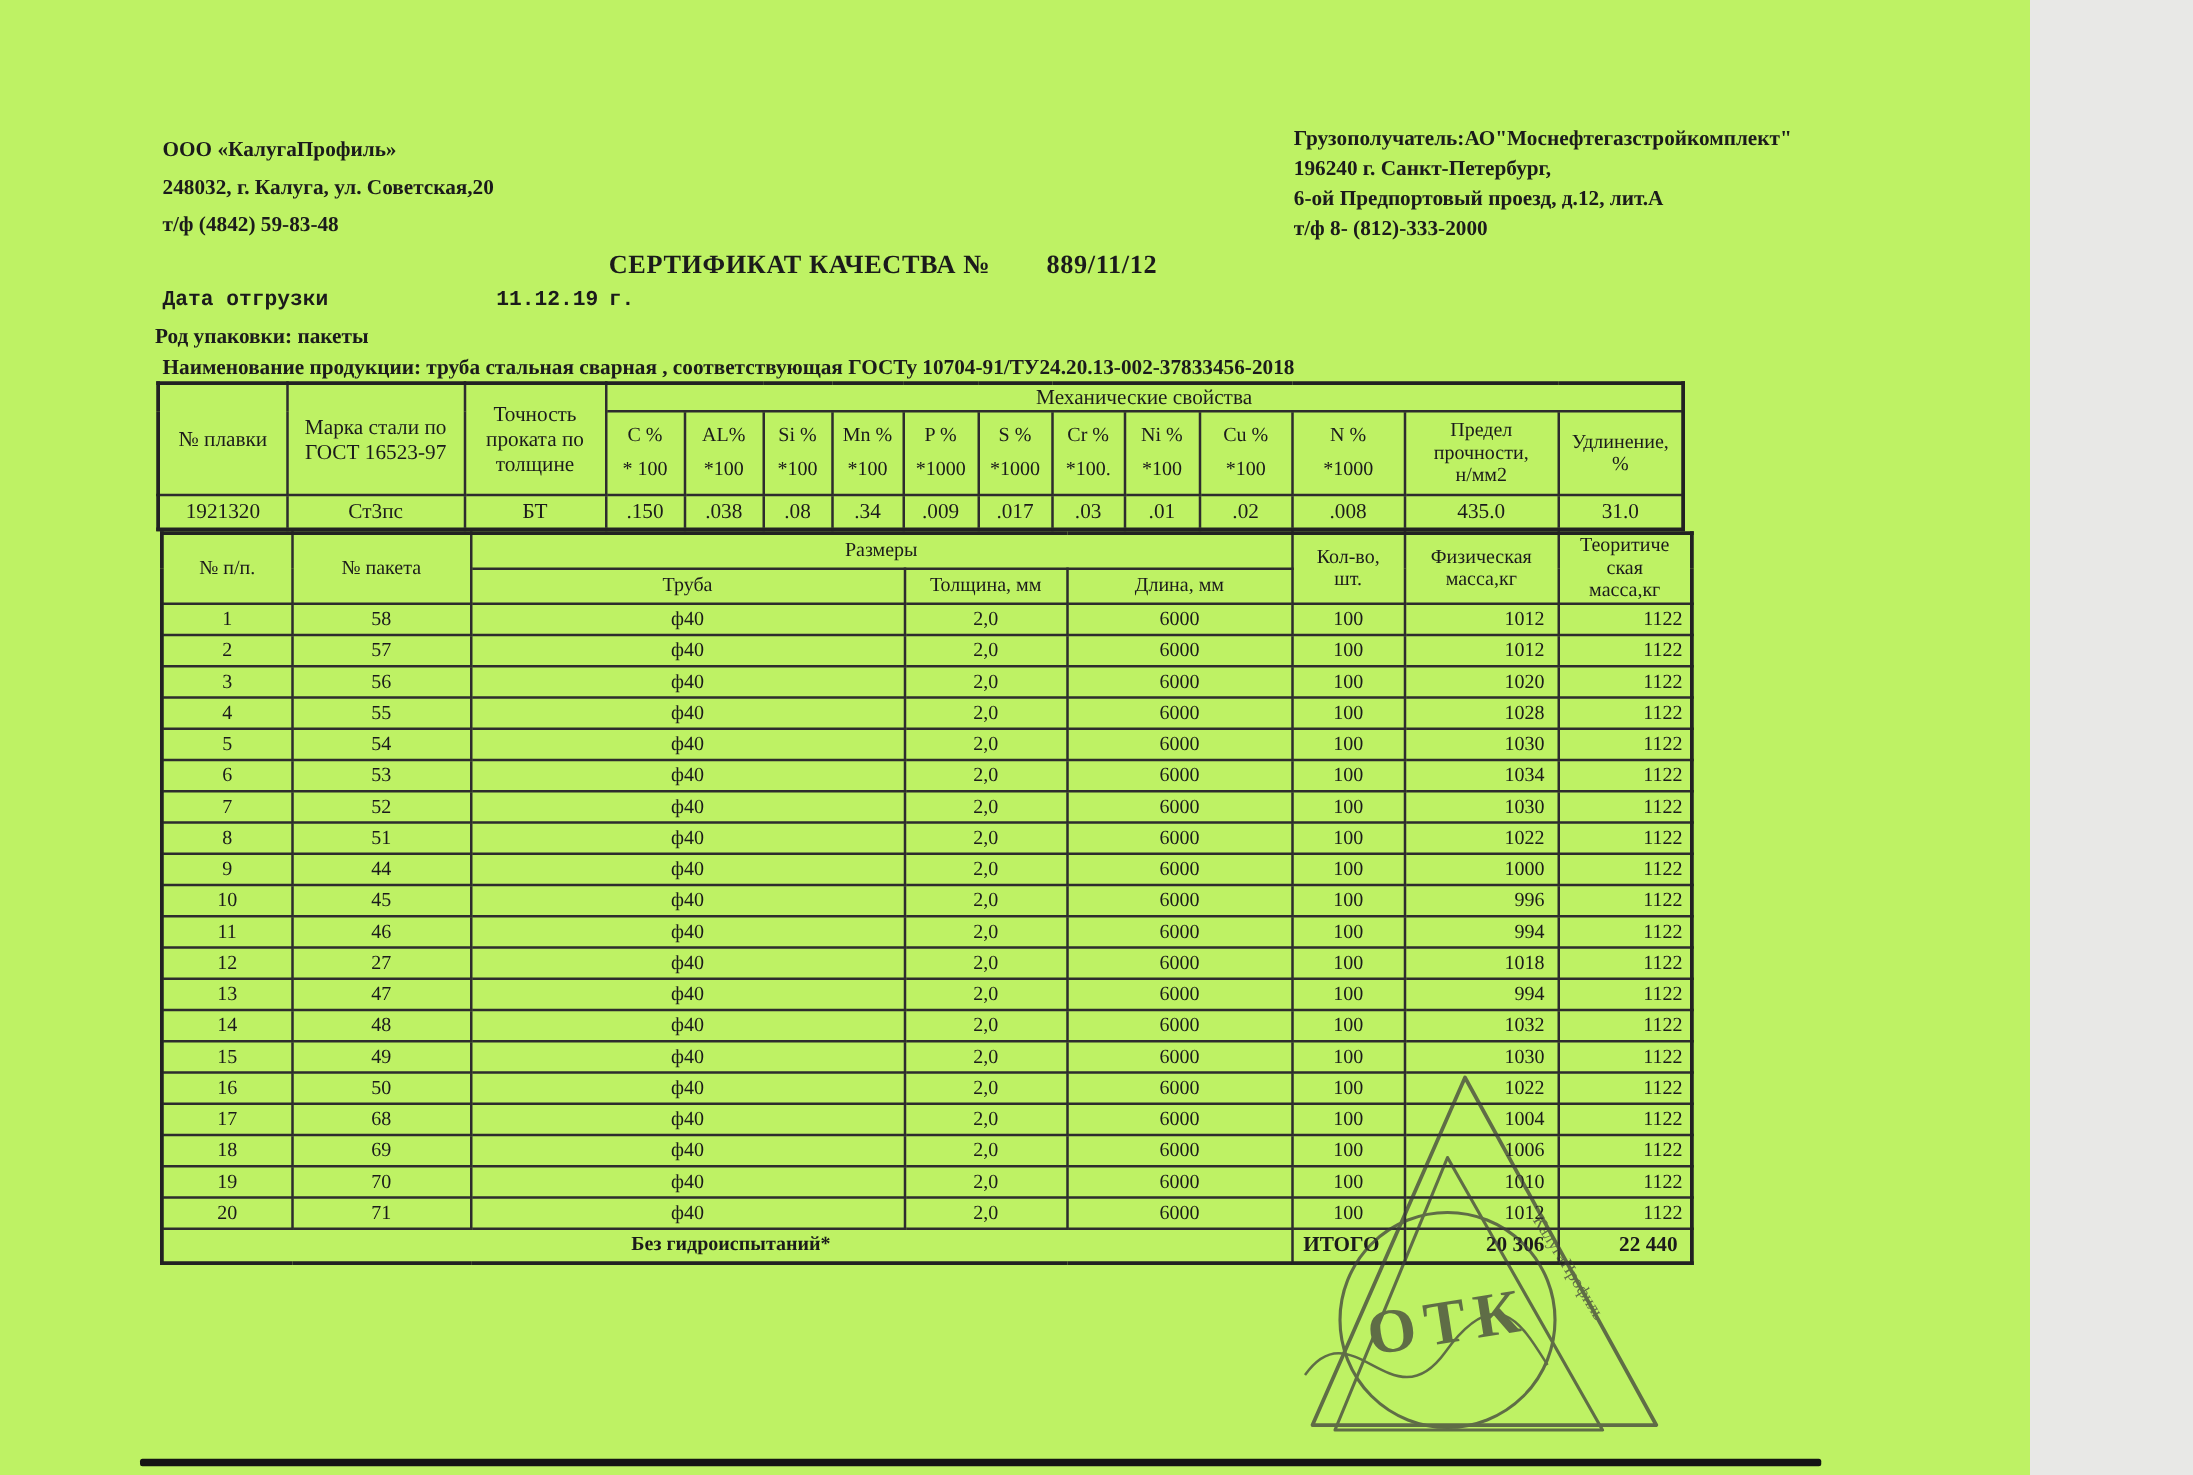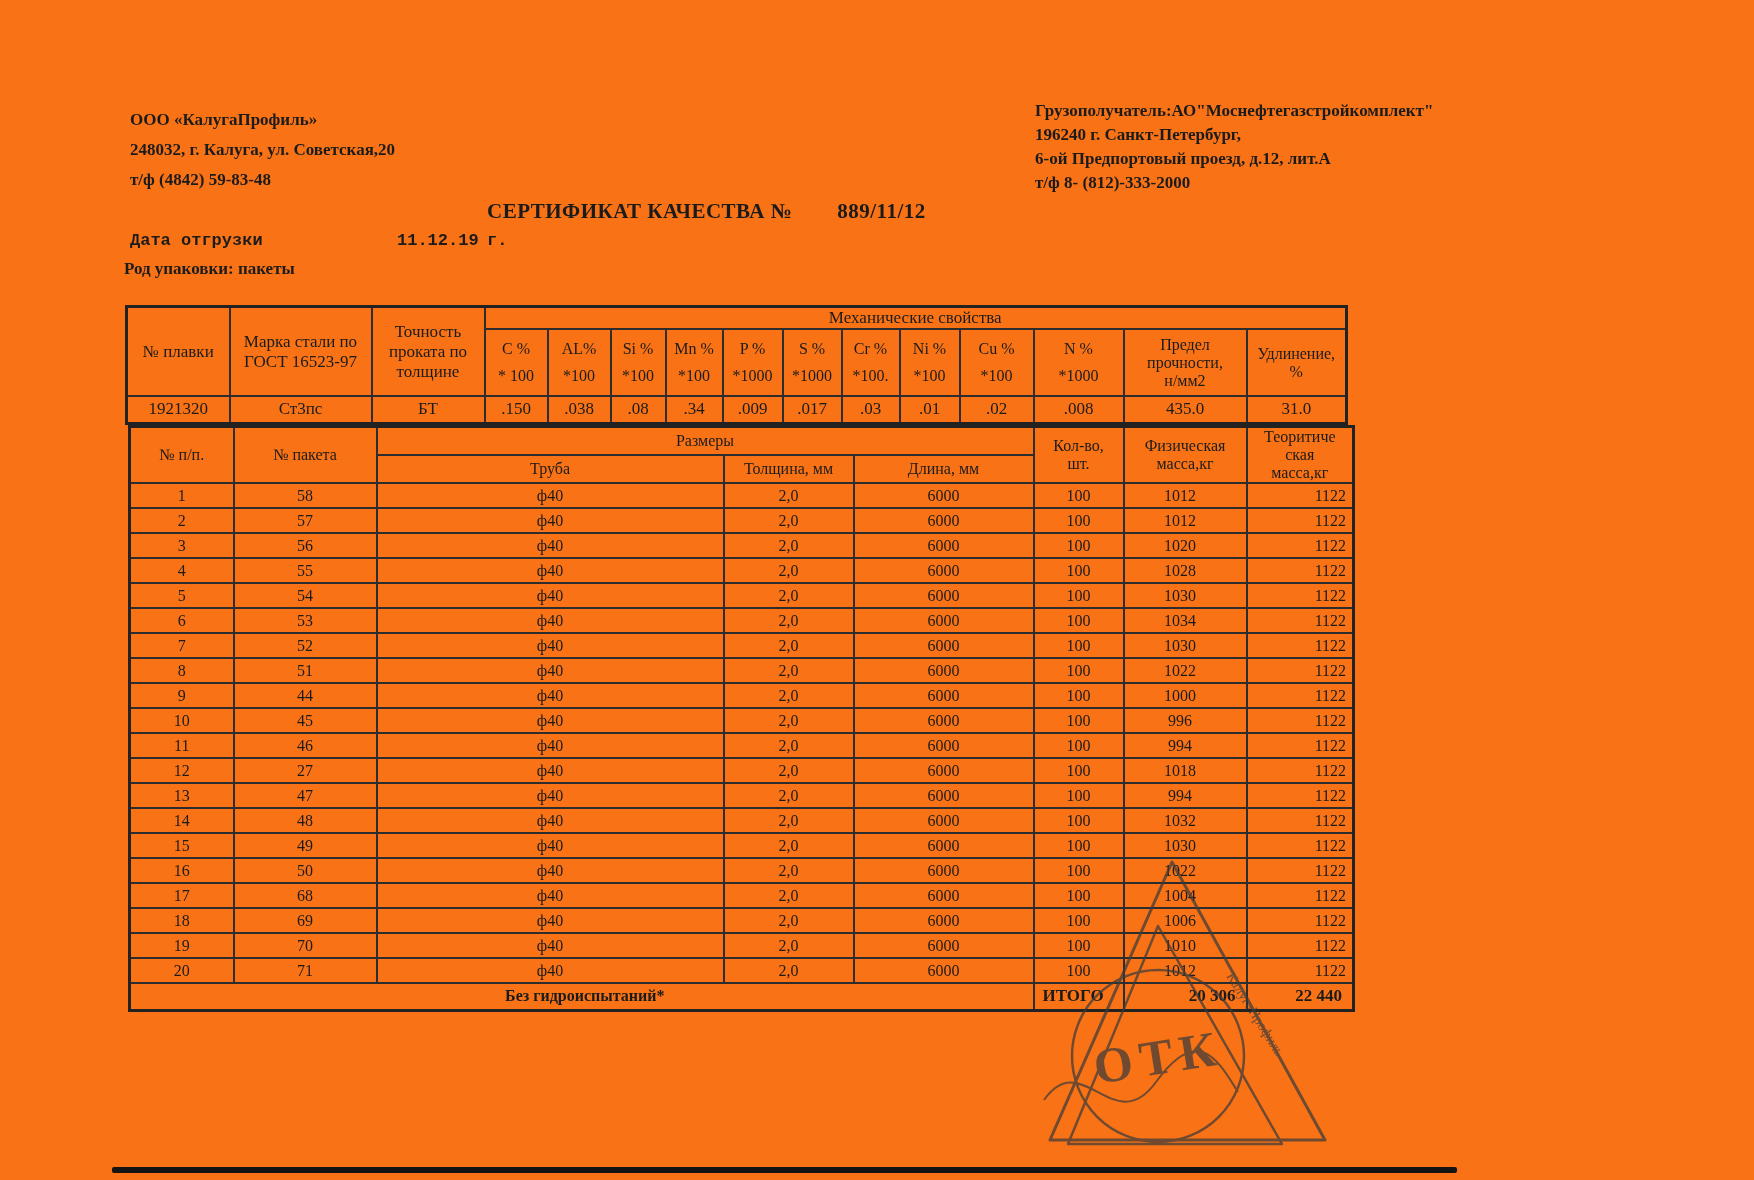--- a/index.html
+++ b/index.html
@@ -1,20 +1,20 @@
 <!DOCTYPE html>
 <html><head>
 <meta charset="utf-8">
 <style>
   * { box-sizing: border-box; margin: 0; padding: 0; }
   html, body { background: #e8e8e6; }
   body { font-family: "Liberation Serif", "DejaVu Serif", serif; color: #1b1b1b; }
   .page {
-    position: relative; width: 1754px; height: 1180px;
-    background: #f97316; overflow: hidden;
+    position: relative; width: 1624px; height: 1180px;
+    background: #bef264; overflow: hidden;
     -webkit-font-smoothing: antialiased;
   }
   .abs { position: absolute; }
 
   
   .supplier { left: 130px; top: 105px; font-size: 17px; font-weight: bold; line-height: 30px; }
   .consignee { left: 1035px; top: 99px; font-size: 17px; font-weight: bold; line-height: 24px; }
 
   
   .title-row { left: 487px; top: 199px; display: flex; gap: 45px; font-size: 21px; font-weight: bold; letter-spacing: 0.5px; text-align: center; }
@@ -39,21 +39,21 @@
   .mech-table .colnames th { height: 67px; }
   .mech-table tbody td { height: 27px; font-size: 17px; }
   .chem-mult { display: block; margin-top: 9px; }
   .chem-name { display: block; }
 
   
   .size-table { left: 128px; top: 425px; width: 1224px; font-size: 16px; }
   .size-table .h1 th { height: 27px; }
   .size-table .h2 th { height: 27px; }
   .size-table td { height: 25px; font-size: 16px; }
-  .size-table td.c6 { text-align: center; padding-right: 10px; }
+  .size-table td.c6 { text-align: right; padding-right: 10px; }
   .size-table td.c7 { text-align: right; padding-right: 6px; }
   .size-table .footer-row td { height: 27px; font-weight: bold; }
   .size-table .footer-row .note { text-align: center; padding-left: 6px; font-size: 16px; }
   .size-table .footer-row .total-label { text-align: left; padding-left: 8px; font-size: 17px; }
   .size-table .footer-row .total-num { text-align: right; padding-right: 10px; font-size: 17px; }
 
   
   .stamp { left: 1030px; top: 848px; width: 330px; height: 310px; opacity: 0.72; pointer-events: none; }
 
   
@@ -81,20 +81,21 @@
     <span>СЕРТИФИКАТ  КАЧЕСТВА №</span>
     <span>889/11/12</span>
   </div>
 
   <div class="abs meta date-line">
     <span>Дата отгрузки</span>
     <span class="dl-date">11.12.19</span>
     <span class="dl-suffix">г.</span>
   </div>
   <div class="abs meta packaging-line">Род упаковки: пакеты</div>
+  <div class="abs meta product-line">Наименование продукции: труба стальная сварная , соответствующая ГОСТу 10704-91/ТУ24.20.13-002-37833456-2018</div>
 
   <table class="abs mech-table t-outer">
     <colgroup>
       <col style="width:103px">
         <col style="width:142px">
         <col style="width:113px">
       <col style="width:63px">
         <col style="width:63px">
         <col style="width:55px">
         <col style="width:57px">

